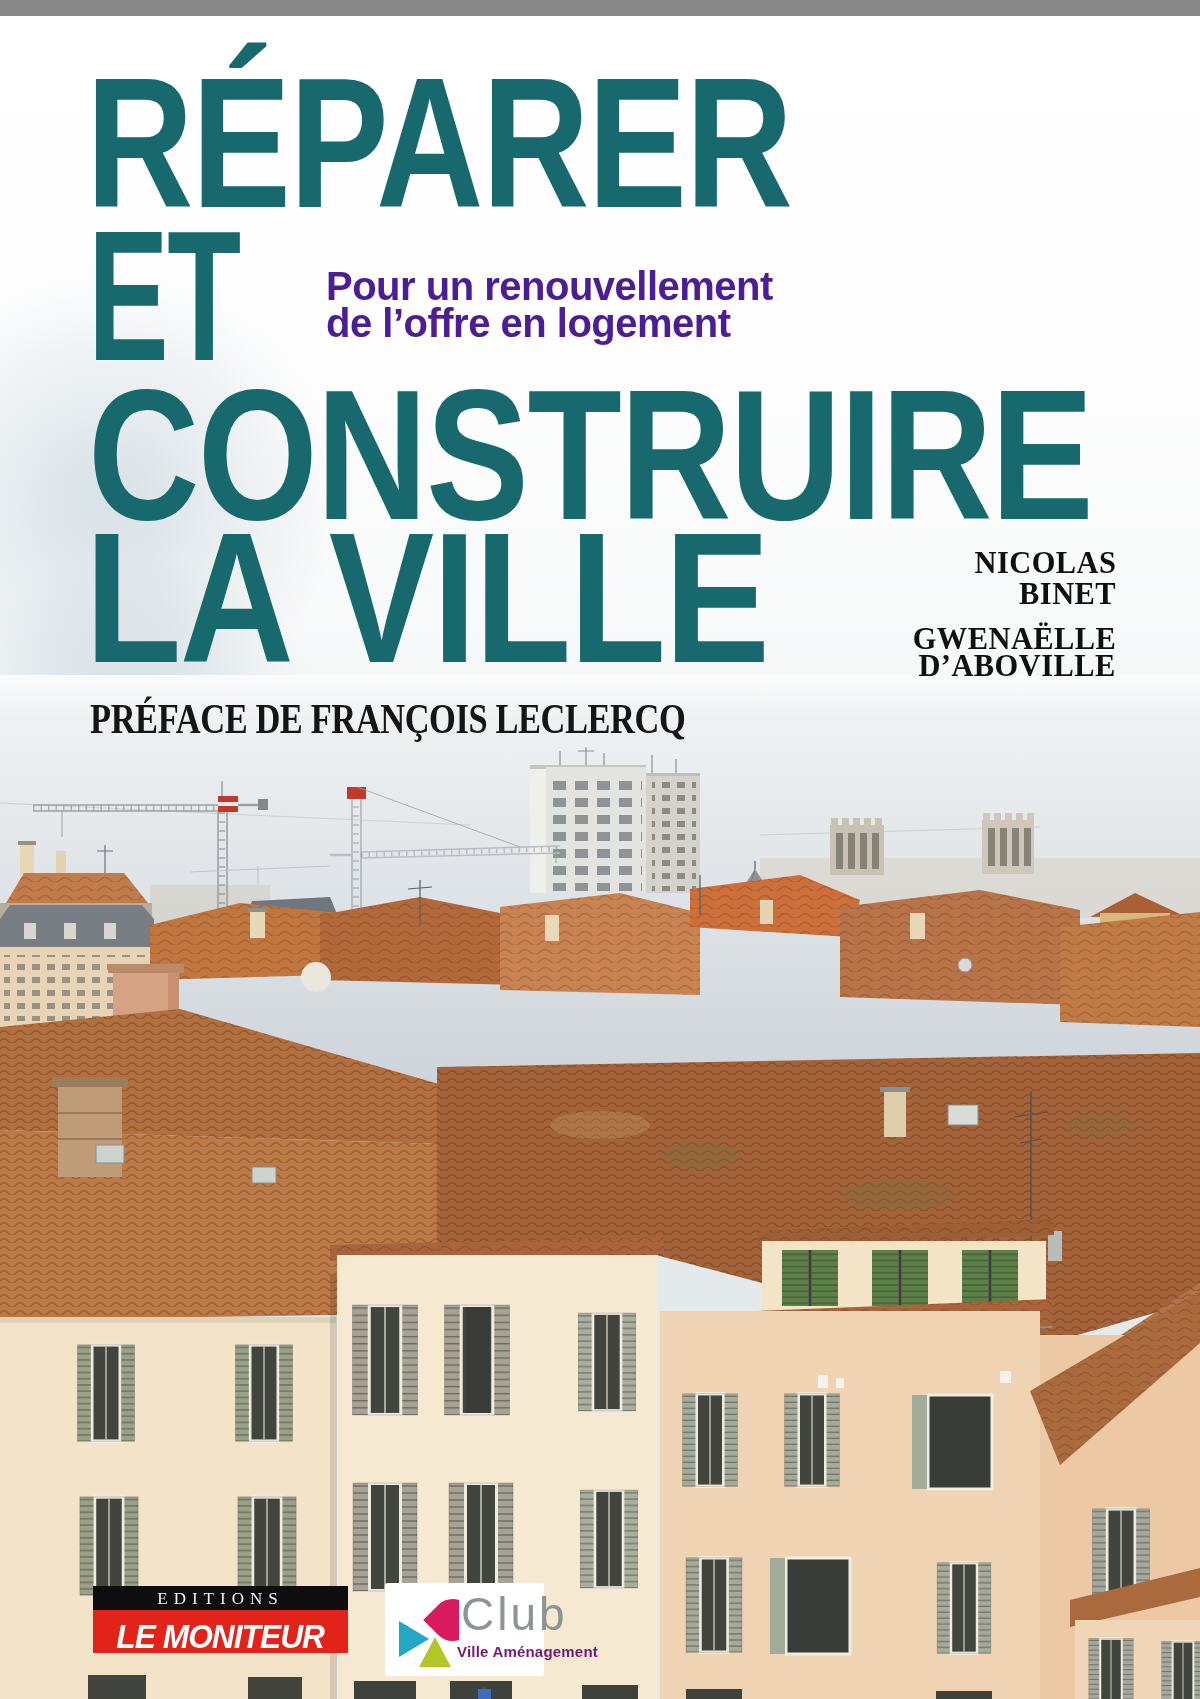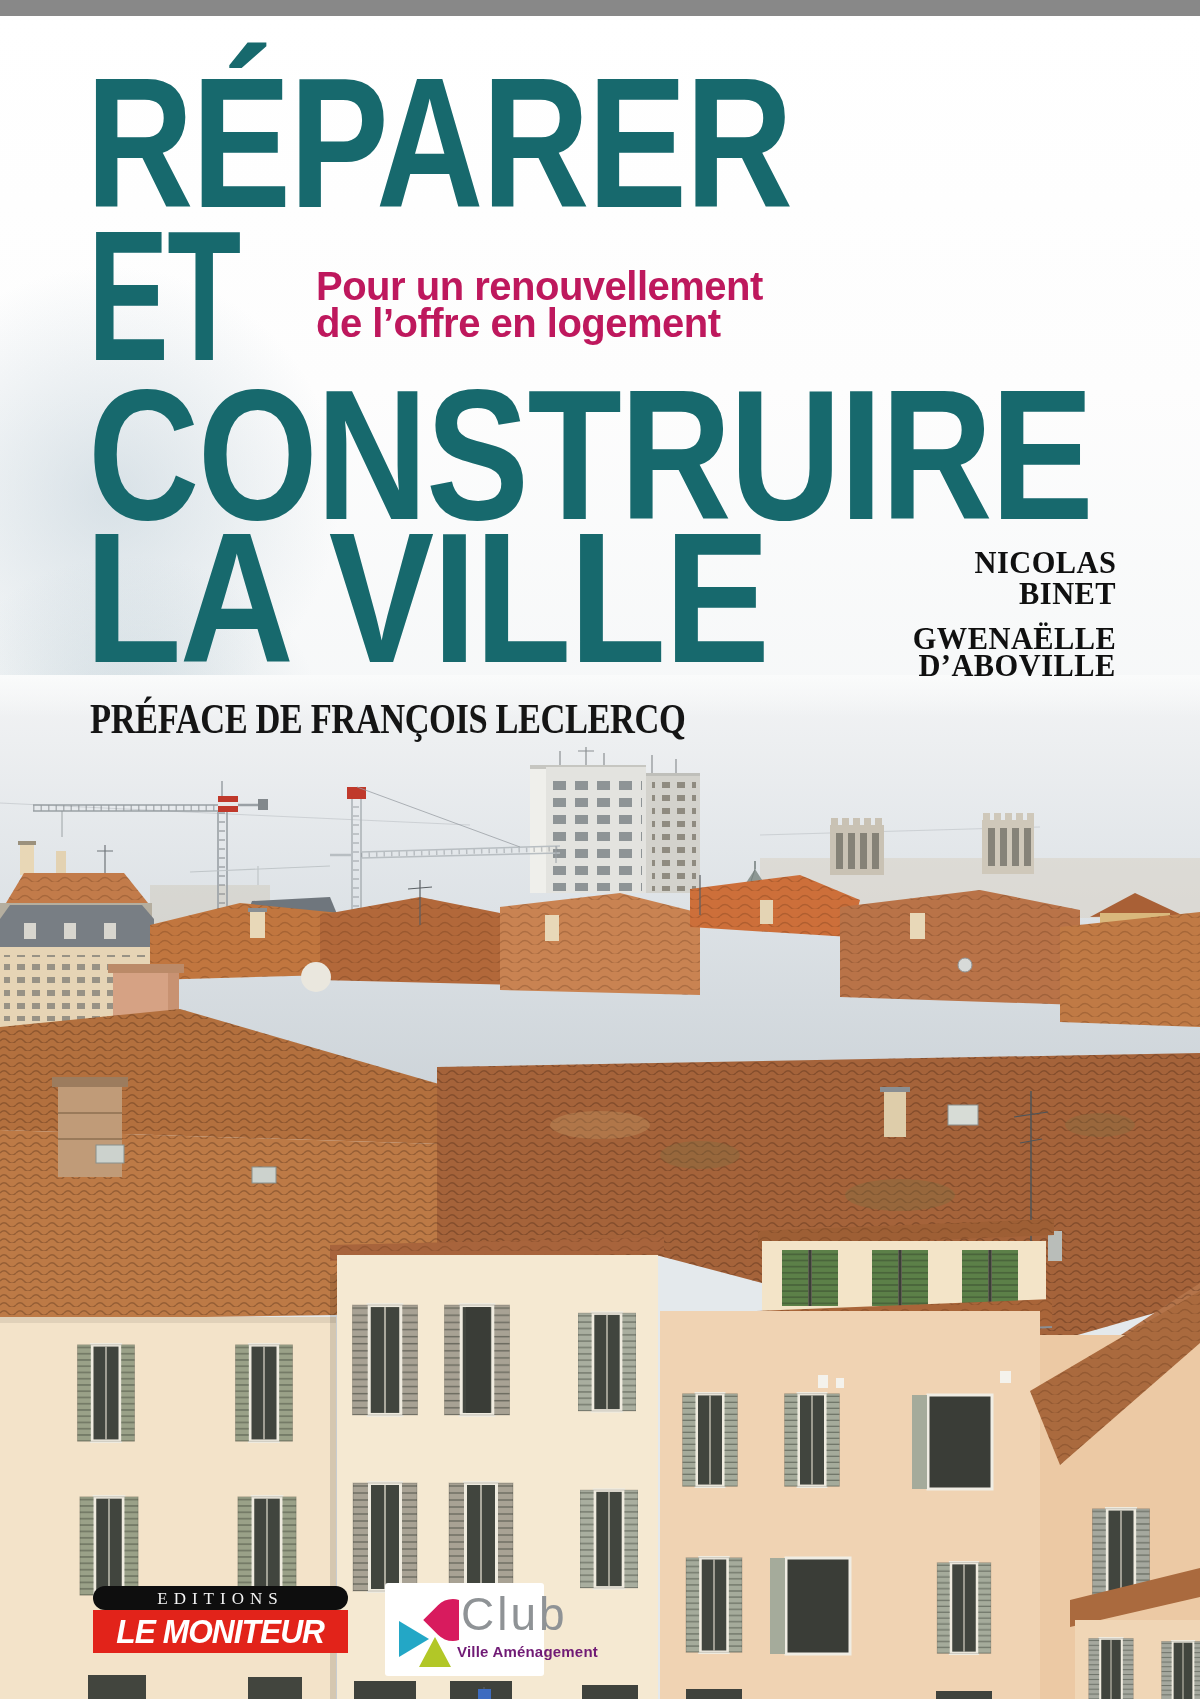--- a/index.html
+++ b/index.html
@@ -14,37 +14,37 @@
          background:radial-gradient(closest-side,rgba(168,190,200,.40),rgba(168,190,200,0));}
   .photo{position:absolute;left:0;top:659px;width:1200px;height:1040px;display:block;}
 
   .title{position:absolute;color:#17696d;font-weight:bold;line-height:1;white-space:nowrap;
          font-size:186px;transform-origin:0 0;letter-spacing:-2px;}
   .t1{left:86px;top:34px;transform:scaleX(.80);}
   .t2{left:88px;top:187px;transform:scaleX(.65);}
   .t3{left:88px;top:346px;transform:scaleX(.83);}
   .t4{left:85px;top:489px;transform:scaleX(.85);}
 
-  .subtitle{position:absolute;left:316px;top:252px;color:#be185d;font-weight:bold;
+  .subtitle{position:absolute;left:326px;top:252px;color:#4c1d95;font-weight:bold;
             font-size:40px;line-height:37px;letter-spacing:-.5px;}
 
   .author-line{position:absolute;right:84px;color:#101010;white-space:nowrap;
                font-family:"Liberation Serif",serif;font-weight:bold;font-size:32px;line-height:1;
                transform:scaleX(.95);transform-origin:100% 50%;letter-spacing:.5px;}
   .a1{top:530px;} .a2{top:561px;} .a3{top:606px;} .a4{top:633px;}
 
   .preface{position:absolute;left:90px;top:682px;color:#151515;white-space:nowrap;
            font-family:"Liberation Serif",serif;font-weight:bold;font-size:42px;line-height:1;
            transform:scaleX(.82);transform-origin:0 0;letter-spacing:-.5px;}
 
   .moniteur{position:absolute;left:93px;top:1570px;width:255px;height:67px;}
-  .moniteur .black{height:24px;background:#0e0e0e;display:flex;align-items:center;justify-content:center;border-radius:12px;}
+  .moniteur .black{height:24px;background:#0e0e0e;display:flex;align-items:center;justify-content:center;}
   .moniteur .black span{color:#f4f4f4;font-family:"Liberation Serif",serif;font-size:17px;
                         letter-spacing:6px;line-height:1;}
-  .moniteur .red{height:43px;background:#e2231a;display:flex;align-items:center;justify-content:center;}
+  .moniteur .red{height:43px;background:#e2231a;display:flex;align-items:flex-end;justify-content:center;}
   .moniteur .red span{color:#ffffff;font-weight:bold;font-style:italic;font-size:33px;line-height:1;
                       letter-spacing:-1px;transform:scaleX(.96);white-space:nowrap;}
 
   .club{position:absolute;left:385px;top:1567px;width:159px;height:93px;background:#ffffff;
         border-radius:3px;}
   .club svg{position:absolute;left:8px;top:10px;}
   .club .name{position:absolute;left:76px;top:8px;color:#8f9396;font-size:46px;line-height:1;
               letter-spacing:3px;font-weight:normal;}
   .club .tagline{position:absolute;left:72px;top:60px;color:#701a75;font-size:15px;font-weight:bold;
                  letter-spacing:.2px;white-space:nowrap;}

